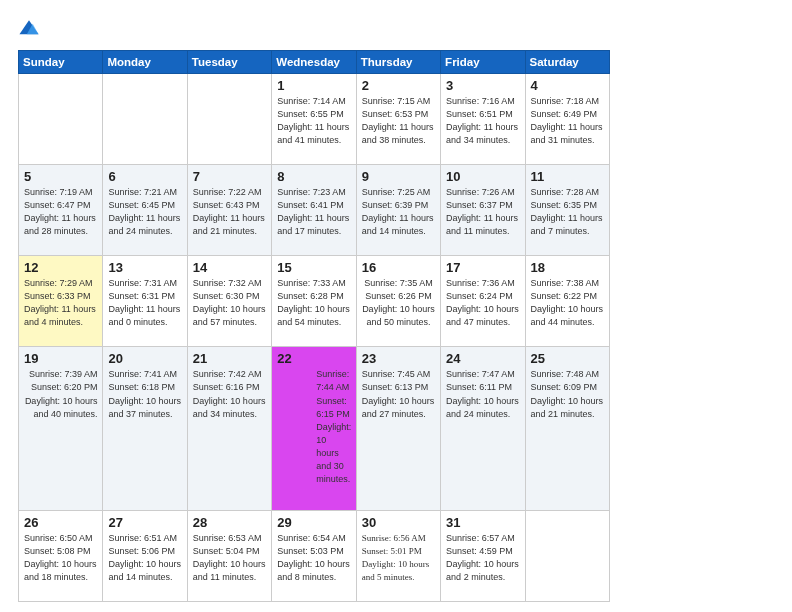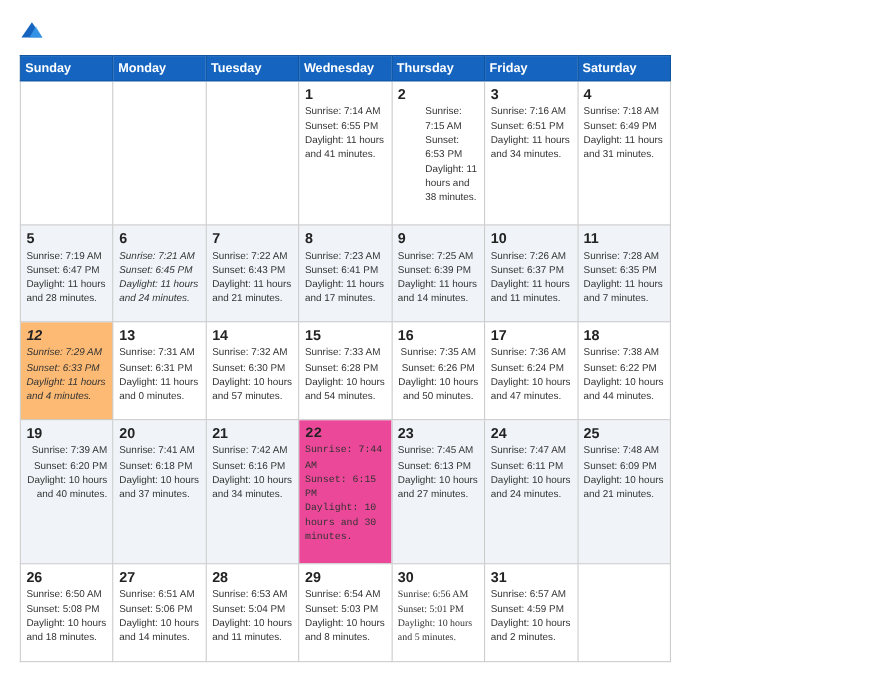--- a/index.html
+++ b/index.html
@@ -134,21 +134,21 @@
           <td class="empty-cell"></td>
           <td class="empty-cell"></td>
           <td style="background: rgb(255, 255, 255);">
             <span class="day-num">1</span>
             <div class="cell-text" style="white-space: pre-line;">Sunrise: 7:14 AM
 Sunset: 6:55 PM
 Daylight: 11 hours and 41 minutes.</div>
           </td>
           <td style="background: rgb(255, 255, 255);">
             <span class="day-num">2</span>
-            <div class="cell-text" style="white-space: pre-line; margin-left: 25px;">Sunrise: 7:15 AM
+            <div class="cell-text" style="white-space: pre-line;">Sunrise: 7:15 AM
 Sunset: 6:53 PM
 Daylight: 11 hours and 38 minutes.</div>
           </td>
           <td style="background: rgb(255, 255, 255);">
             <span class="day-num">3</span>
             <div class="cell-text" style="white-space: pre-line;">Sunrise: 7:16 AM
 Sunset: 6:51 PM
 Daylight: 11 hours and 34 minutes.</div>
           </td>
           <td style="background: rgb(255, 255, 255);">
@@ -160,21 +160,21 @@
         </tr>
         <tr>
           <td style="background: rgb(240, 244, 248);">
             <span class="day-num">5</span>
             <div class="cell-text" style="white-space: pre-line;">Sunrise: 7:19 AM
 Sunset: 6:47 PM
 Daylight: 11 hours and 28 minutes.</div>
           </td>
           <td style="background: rgb(240, 244, 248);">
             <span class="day-num">6</span>
-            <div class="cell-text" style="white-space: pre-line; font-style: italic;">Sunrise: 7:21 AM
+            <div class="cell-text" style="white-space: pre-line;">Sunrise: 7:21 AM
 Sunset: 6:45 PM
 Daylight: 11 hours and 24 minutes.</div>
           </td>
           <td style="background: rgb(240, 244, 248);">
             <span class="day-num">7</span>
             <div class="cell-text" style="white-space: pre-line;">Sunrise: 7:22 AM
 Sunset: 6:43 PM
 Daylight: 11 hours and 21 minutes.</div>
           </td>
           <td style="background: rgb(240, 244, 248);">
@@ -196,21 +196,21 @@
 Daylight: 11 hours and 11 minutes.</div>
           </td>
           <td style="background: rgb(240, 244, 248);">
             <span class="day-num">11</span>
             <div class="cell-text" style="white-space: pre-line;">Sunrise: 7:28 AM
 Sunset: 6:35 PM
 Daylight: 11 hours and 7 minutes.</div>
           </td>
         </tr>
         <tr>
-          <td style="background: #fdba74; font-style: italic;">
+          <td style="background: #fef9c3;">
             <span class="day-num">12</span>
             <div class="cell-text" style="white-space: pre-line;">Sunrise: 7:29 AM
 Sunset: 6:33 PM
 Daylight: 11 hours and 4 minutes.</div>
           </td>
           <td style="background: rgb(255, 255, 255);">
             <span class="day-num">13</span>
             <div class="cell-text" style="white-space: pre-line;">Sunrise: 7:31 AM
 Sunset: 6:31 PM
 Daylight: 11 hours and 0 minutes.</div>
@@ -258,23 +258,23 @@
             <div class="cell-text" style="white-space: pre-line;">Sunrise: 7:41 AM
 Sunset: 6:18 PM
 Daylight: 10 hours and 37 minutes.</div>
           </td>
           <td style="background: rgb(240, 244, 248);">
             <span class="day-num">21</span>
             <div class="cell-text" style="white-space: pre-line;">Sunrise: 7:42 AM
 Sunset: 6:16 PM
 Daylight: 10 hours and 34 minutes.</div>
           </td>
-          <td style="background: #ec4899; font-family: Liberation Mono, monospace;">
+          <td style="background: #d946ef;">
             <span class="day-num">22</span>
-            <div class="cell-text" style="white-space: pre-line;">Sunrise: 7:44 AM
+            <div class="cell-text" style="white-space: pre-line; margin-left: 39px;">Sunrise: 7:44 AM
 Sunset: 6:15 PM
 Daylight: 10 hours and 30 minutes.</div>
           </td>
           <td style="background: rgb(240, 244, 248);">
             <span class="day-num">23</span>
             <div class="cell-text" style="white-space: pre-line;">Sunrise: 7:45 AM
 Sunset: 6:13 PM
 Daylight: 10 hours and 27 minutes.</div>
           </td>
           <td style="background: rgb(240, 244, 248);">

